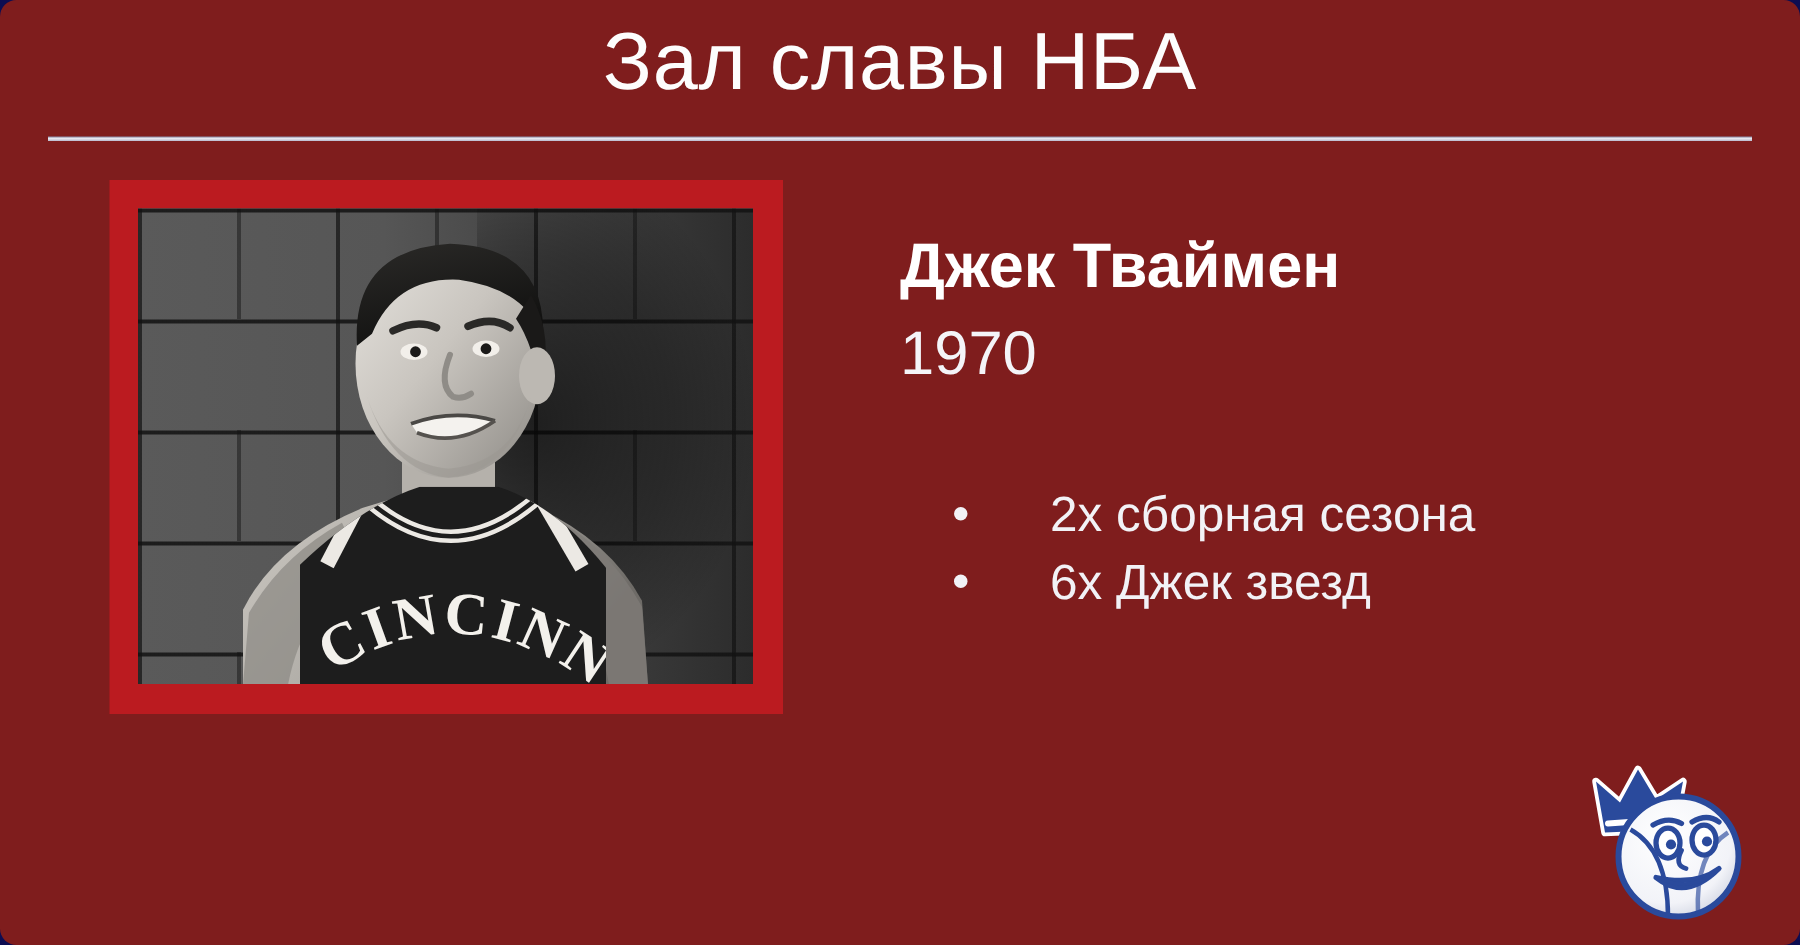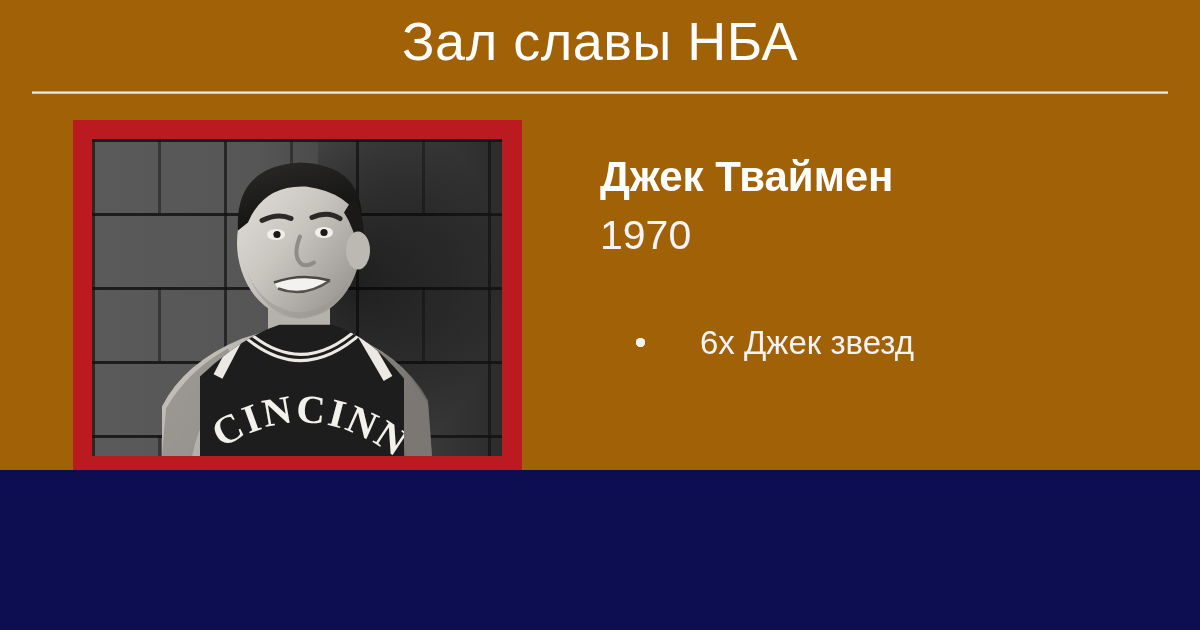--- a/index.html
+++ b/index.html
@@ -7,23 +7,24 @@
     margin: 0;
     padding: 0;
     background: #0d0d52;
   }
   body {
     font-family: "Liberation Sans", sans-serif;
   }
   #slide {
     position: relative;
     width: 1200px;
-    height: 470px;
-    background: #a16207;
+    height: 630px;
+    background: #7f1d1d;
     overflow: hidden;
+    border-radius: 11px;
   }
 
   
   #slide-title {
     position: absolute;
     left: 0;
     top: 8px;
     width: 1200px;
     text-align: center;
     color: #fdfdfd;
@@ -249,20 +250,21 @@
     </div>
   </div>
 
   <div id="player-name">Джек Тваймен</div>
 
   <div id="induction-year">1970</div>
 
   <ul id="achievements">
     <li>
       <span class="bullet-dot"></span>
+      <span>2x сборная сезона</span>
     </li>
     <li>
       <span class="bullet-dot"></span>
       <span>6x Джек звезд</span>
     </li>
   </ul>
 
   <svg id="logo" viewBox="0 0 120 115">
     <defs>
       <radialGradient id="ballG" cx="40%" cy="35%" r="75%">

